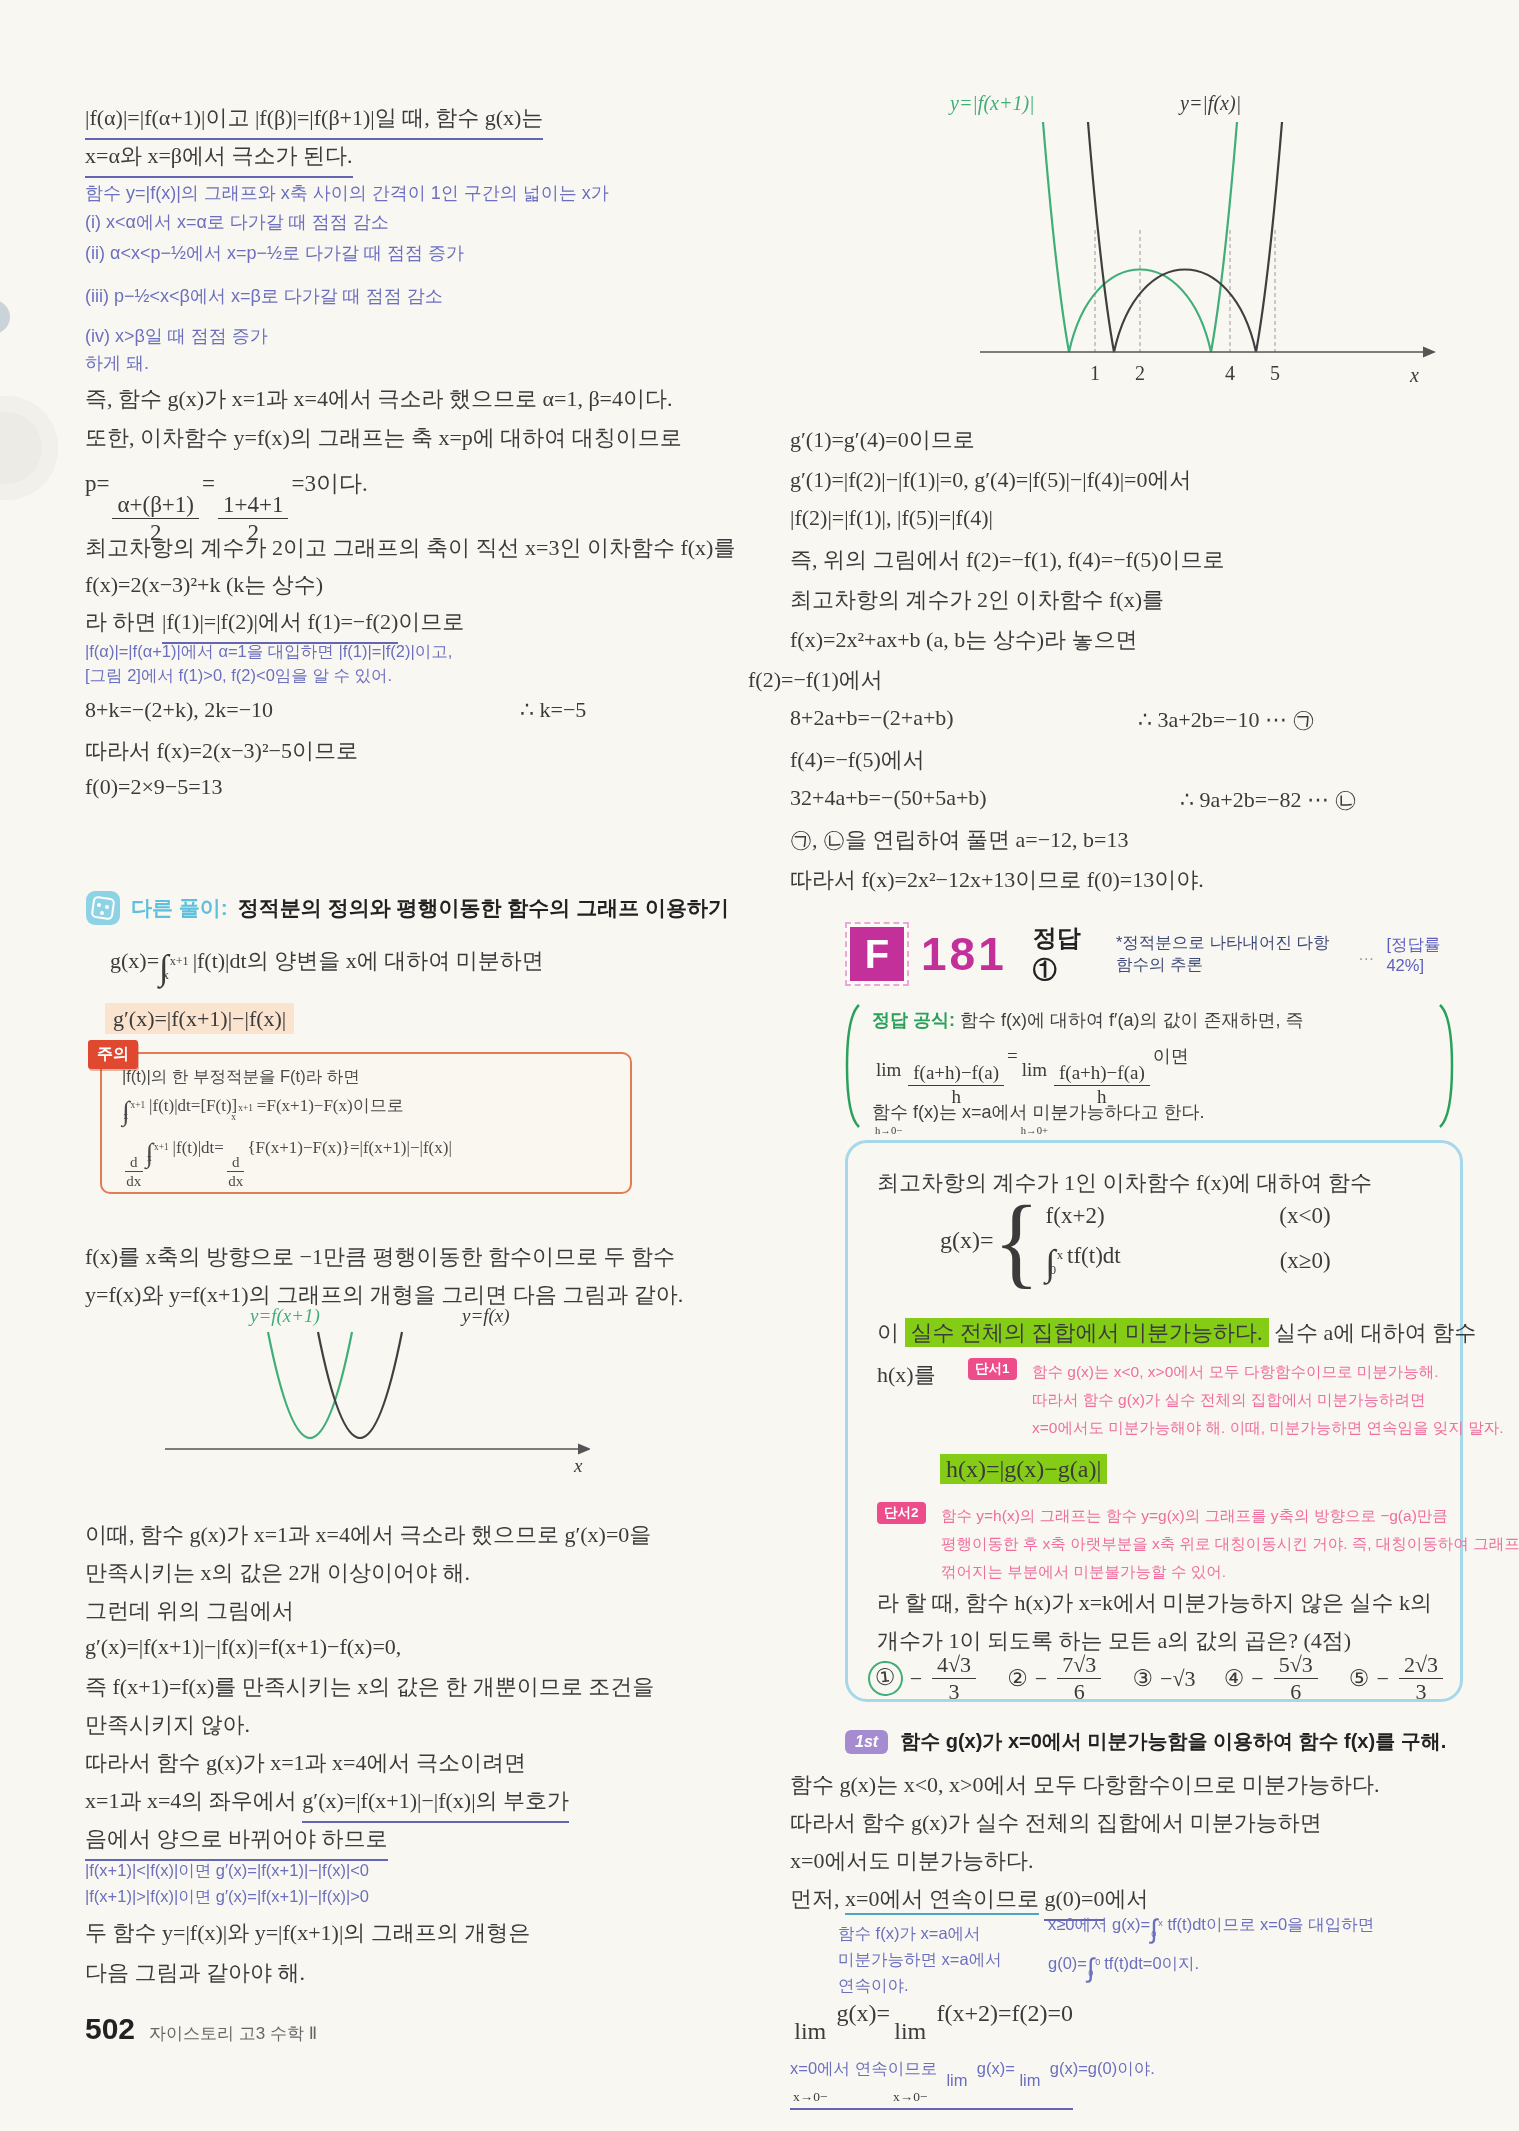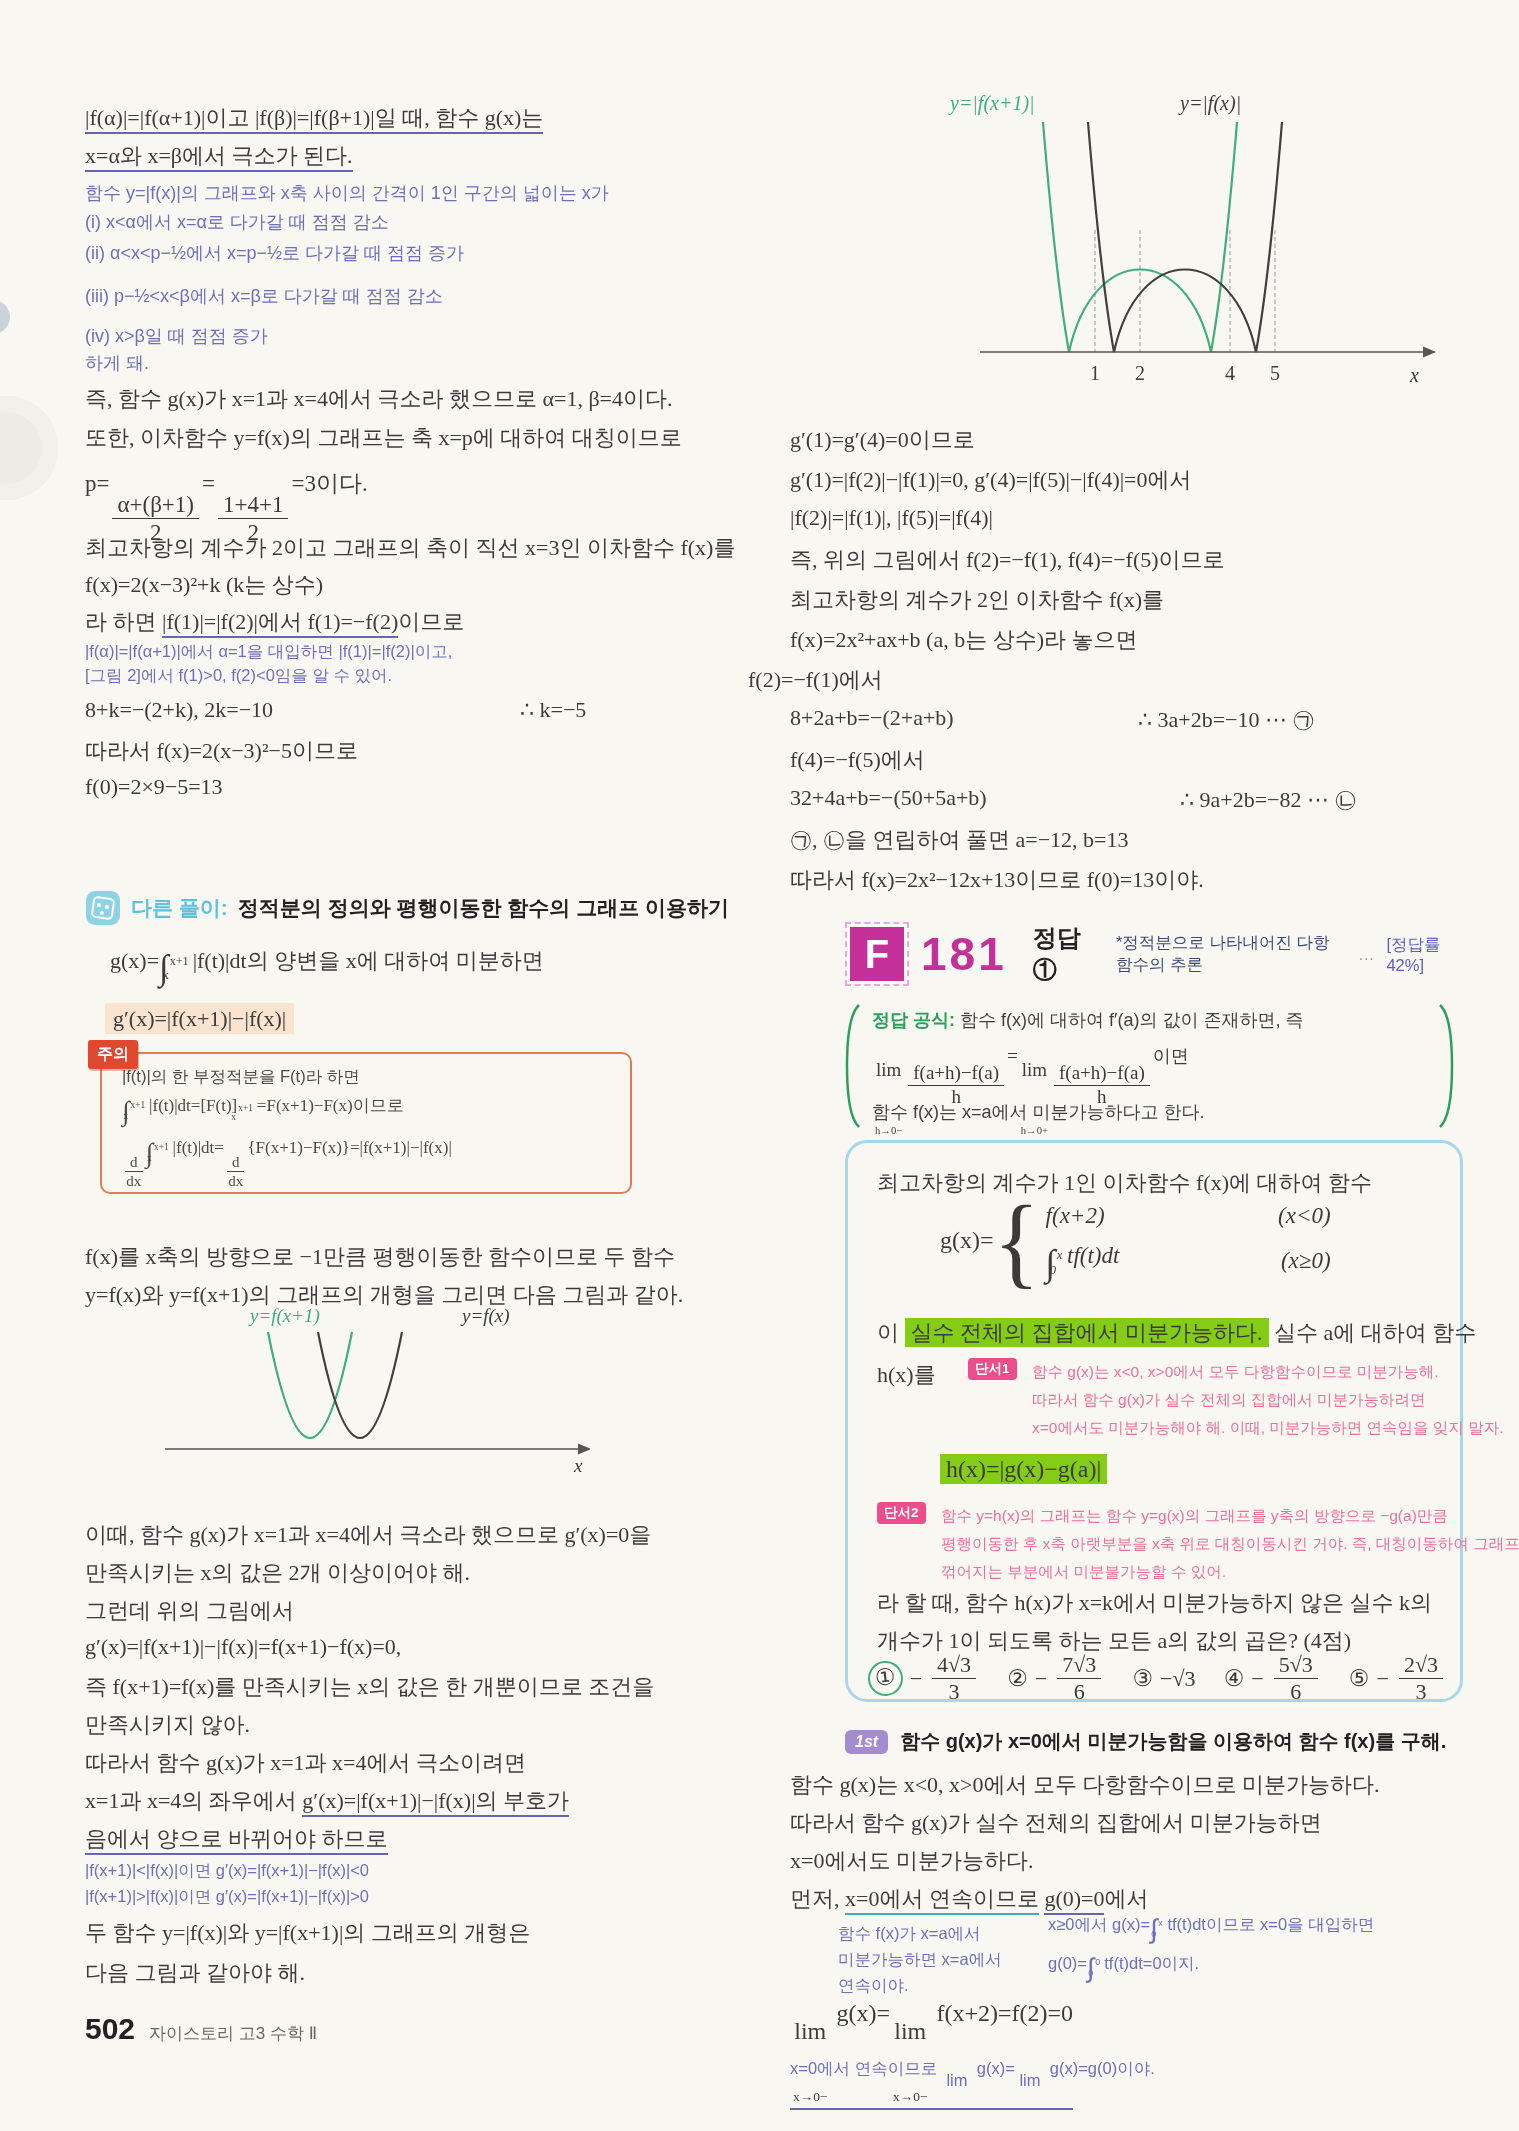--- a/index.html
+++ b/index.html
@@ -3,21 +3,21 @@
 <meta charset="utf-8">
 <style>
   html,body{margin:0;padding:0;background:#e9e7e2;}
   #page{position:relative;width:1519px;height:2131px;background:#f9f7f2;overflow:hidden;
         font-family:"Liberation Serif",serif;color:#3b3b3b;}
   .abs{position:absolute;}
   .t{font-size:22px;white-space:nowrap;color:#3b3b3b;}
   .note{font-family:"Liberation Sans",sans-serif;font-size:18px;color:#6b6fbe;white-space:nowrap;}
   .note-s{font-family:"Liberation Sans",sans-serif;font-size:16.5px;color:#6b6fbe;white-space:nowrap;}
   .pink{font-family:"Liberation Sans",sans-serif;font-size:15.5px;color:#ee6f9d;white-space:nowrap;line-height:28px;}
-  .ul{border-bottom:2px solid #6466b4;padding-bottom:2px;}
+  .ul{border-bottom:2px solid #6466b4;padding-bottom:8px;}
   .ul-blue{border-bottom:2px solid #49a8c8;padding-bottom:2px;}
   .hl-peach{background:#fae3cf;padding:3px 8px;}
   .hl-pink{background:#84cc16;padding:2px 6px;}
   .frac{display:inline-flex;flex-direction:column;align-items:center;vertical-align:-0.9em;line-height:1.2;margin:0 3px;}
   .frac .fn{border-bottom:1.5px solid currentColor;padding:0 5px;}
   .limb{display:inline-flex;flex-direction:column;align-items:center;vertical-align:-0.75em;line-height:1;margin:0 3px;gap:44px;}
   .limb .ls{font-size:0.56em;margin-top:3px;}
   .intw{display:inline-flex;align-items:center;vertical-align:-0.5em;}
   .isym{font-size:1.6em;line-height:0.85;}
   .ilim{display:inline-flex;flex-direction:column;justify-content:space-between;height:2.2em;font-size:0.55em;line-height:1;margin-left:1px;margin-right:4px;}
@@ -38,21 +38,21 @@
   .greenlab{color:#2aa05a;font-weight:bold;}
   .probbox{border:3.5px solid #a6d7ea;border-radius:22px;}
   .clue-tag{background:#ee4d8b;color:#fff;font:bold 13.5px "Liberation Sans",sans-serif;
             padding:2px 7px;border-radius:4px;display:inline-block;}
   .step-tag{background:#a58bd0;color:#fff;font:bold italic 16px "Liberation Sans",sans-serif;
             padding:3px 10px;border-radius:6px;display:inline-block;}
   .step-head{color:#222;font:bold 20px "Liberation Sans",sans-serif;}
   .choice{display:inline-flex;align-items:center;gap:7px;font-size:22px;white-space:nowrap;}
   .cnum{font-size:23px;}
   .sel{border:2.4px solid #3fae77;border-radius:50%;padding:1px 5px 3px;display:inline-block;transform:rotate(-6deg);}
-  .prow{display:flex;justify-content:space-between;width:285px;align-items:center;font-style:italic;}
+  .prow{display:flex;justify-content:space-between;width:285px;align-items:center;}
   .brace{font-size:96px;font-weight:300;line-height:0.85;transform:scaleY(1.05);display:inline-block;margin-right:6px;}
   .hole1{position:absolute;left:-10px;top:300px;width:20px;height:34px;border-radius:0 17px 17px 0;background:#c2ccd3;opacity:.85;}
   .hole2{position:absolute;left:-46px;top:396px;width:104px;height:104px;border-radius:50%;background:#edebe5;box-shadow:inset 0 0 0 16px #f2f0ea;}
   .footer-num{font:bold 30px "Liberation Sans",sans-serif;color:#222;}
   .footer-txt{font:17px "Liberation Sans",sans-serif;color:#666;margin-left:14px;}
 </style>
 </head>
 <body>
 
 <div id="page">

